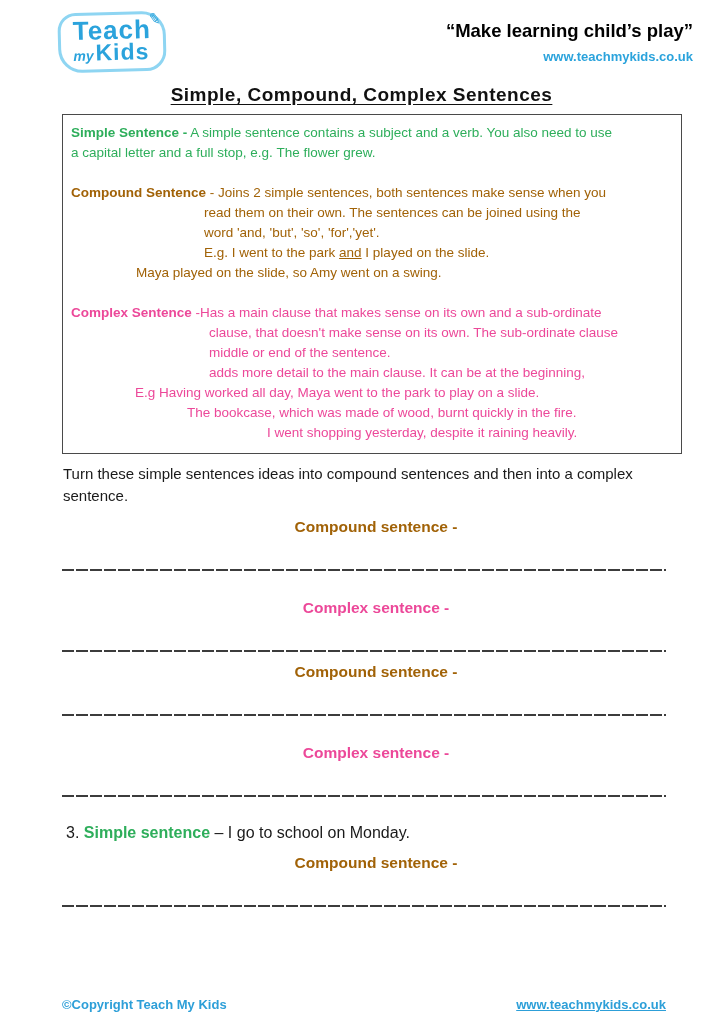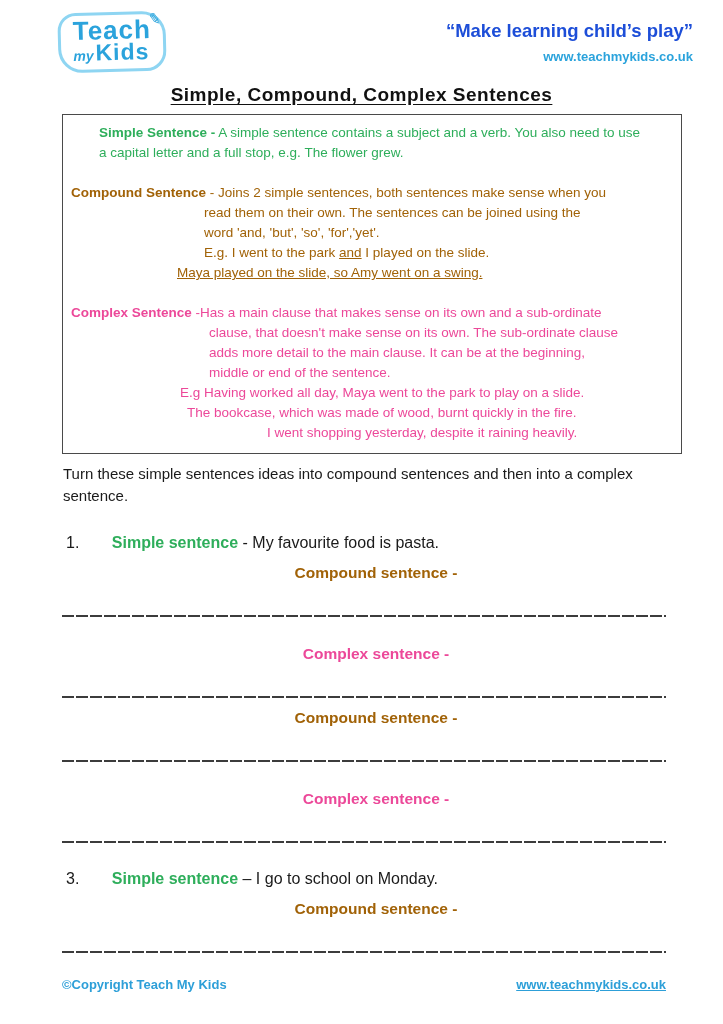--- a/index.html
+++ b/index.html
@@ -20,48 +20,48 @@
     border: 3px solid #8ed5f2; border-radius: 18px 24px 20px 24px;
     padding: 2px 12px 5px 12px; transform: rotate(-1.5deg);
     background: #fff;
   }
   .logo-teach { display: block; font-size: 26px; font-weight: bold; color: #2ba3dc; letter-spacing: 1px; line-height: 1; }
   .logo-kids-row { display: block; line-height: 1; margin-top: -2px; }
   .logo-my { font-size: 14px; font-weight: bold; color: #2ba3dc; font-style: italic; margin-right: 2px; }
   .logo-kids { font-size: 23px; font-weight: bold; color: #2ba3dc; letter-spacing: 1px; }
   .logo-pencil { position: absolute; top: -4px; right: 2px; font-size: 15px; color: #2ba3dc; transform: rotate(10deg); }
   .header-right { text-align: right; padding-top: 8px; }
-  .tagline { color: #1d4ed8; font-weight: bold; font-size: 18.5px; }
+  .tagline { color: #000000; font-weight: bold; font-size: 18.5px; }
   .site-top { color: #2ba3dc; font-weight: bold; font-size: 13px; margin-top: 7px; }
 
   
   .title {
     text-align: center; font-size: 19px; font-weight: bold; color: #111;
     margin: 6px 0 8px 0; text-decoration: underline; text-underline-offset: 3px;
     letter-spacing: 0.5px;
   }
 
   
   .info-box {
     margin: 2px 41px 0 62px;
     border: 1.6px solid #4a4a4a;
     padding: 8px 8px 10px 8px;
     font-size: 13.5px; line-height: 20px;
   }
   .info-box .row { white-space: nowrap; overflow: hidden; }
   .lbl { font-weight: bold; }
-  .green  { color: #2eae5b; margin-left: 28px; }
+  .green  { color: #2eae5b; }
   .orange { color: #a16207; }
   .blue   { color: #ec4899; }
   .gap { height: 20px; }
   .ind-s2 { }
   .ind-c  { margin-left: 133px; }
-  .ind-c2 { margin-left: 106px; text-decoration: underline; }
+  .ind-c2 { margin-left: 65px; }
   .ind-x  { margin-left: 138px; }
-  .ind-x1 { margin-left: 109px; }
+  .ind-x1 { margin-left: 64px; }
   .ind-x2 { margin-left: 116px; }
   .ind-x3 { margin-left: 196px; }
   .u { text-decoration: underline; }
 
   
   .instructions { margin: 9px 60px 0 63px; font-size: 15px; line-height: 22px; max-width: 610px; }
 
   
   .ex-title { margin: 26px 0 0 66px; font-size: 16px; line-height: 20px; }
   .ex-num { color: #1a1a1a; }
@@ -72,21 +72,21 @@
     background: repeating-linear-gradient(90deg, #3c3c3c 0 12px, rgba(0,0,0,0) 12px 14px) left bottom / 100% 2px no-repeat;
   }
   .cont-line {
     margin: 32px 57px 0 62px; height: 2px;
     background: repeating-linear-gradient(90deg, #3c3c3c 0 12px, rgba(0,0,0,0) 12px 14px);
   }
   .complex-row { margin-top: 27px; }
 
   
   .footer {
-    position: absolute; left: 62px; right: 57px; bottom: 32px;
+    position: absolute; left: 62px; right: 57px; bottom: 12px;
     display: flex; justify-content: space-between; align-items: baseline;
   }
   .footer .copyright { color: #2d9fd8; font-weight: bold; font-size: 13px; }
   .footer .site-link { color: #2d9fd8; font-weight: bold; font-size: 13px; text-decoration: underline; }
 </style>
 </head>
 <body>
 
 <div class="page">
 
@@ -123,33 +123,29 @@
       <span>E.g. I went to the park </span><span class="u">and</span><span> I played on the slide.</span>
     </div>
     <div class="row orange ind-c2">Maya played on the slide, so Amy went on a swing.</div>
 
     <div class="gap"></div>
 
     <div class="row blue">
       <span class="lbl">Complex Sentence</span><span> -Has a main clause that makes sense on its own and a sub-ordinate</span>
     </div>
     <div class="row blue ind-x">clause, that doesn't make sense on its own. The sub-ordinate clause</div>
+    <div class="row blue ind-x">middle or end of the sentence.</div>
     <div class="row blue ind-x">adds more detail to the main clause.  It can be at the beginning,</div>
-    <div class="row blue ind-x">middle or end of the sentence.</div>
     <div class="row blue ind-x1">E.g Having worked all day, Maya went to the park to play on a slide.</div>
     <div class="row blue ind-x2">The bookcase, which was made of wood, burnt quickly in the fire.</div>
     <div class="row blue ind-x3">I went shopping yesterday, despite it raining heavily.</div>
   </div>
 
   <div class="instructions">Turn these simple sentences ideas into compound sentences and then into a complex sentence.</div>
 
-  <div class="ex-title">
-    <span class="ex-num">1.</span>
-    <span class="lbl green">Simple sentence</span><span> - My favourite food is pasta.</span>
-  </div>
   <div class="ex-row">
     <span class="lbl orange">Compound sentence -</span>
     <span class="wline"></span>
   </div>
   <div class="cont-line"></div>
   <div class="ex-row complex-row">
     <span class="lbl blue">Complex sentence -</span>
     <span class="wline"></span>
   </div>
   <div class="cont-line"></div>

